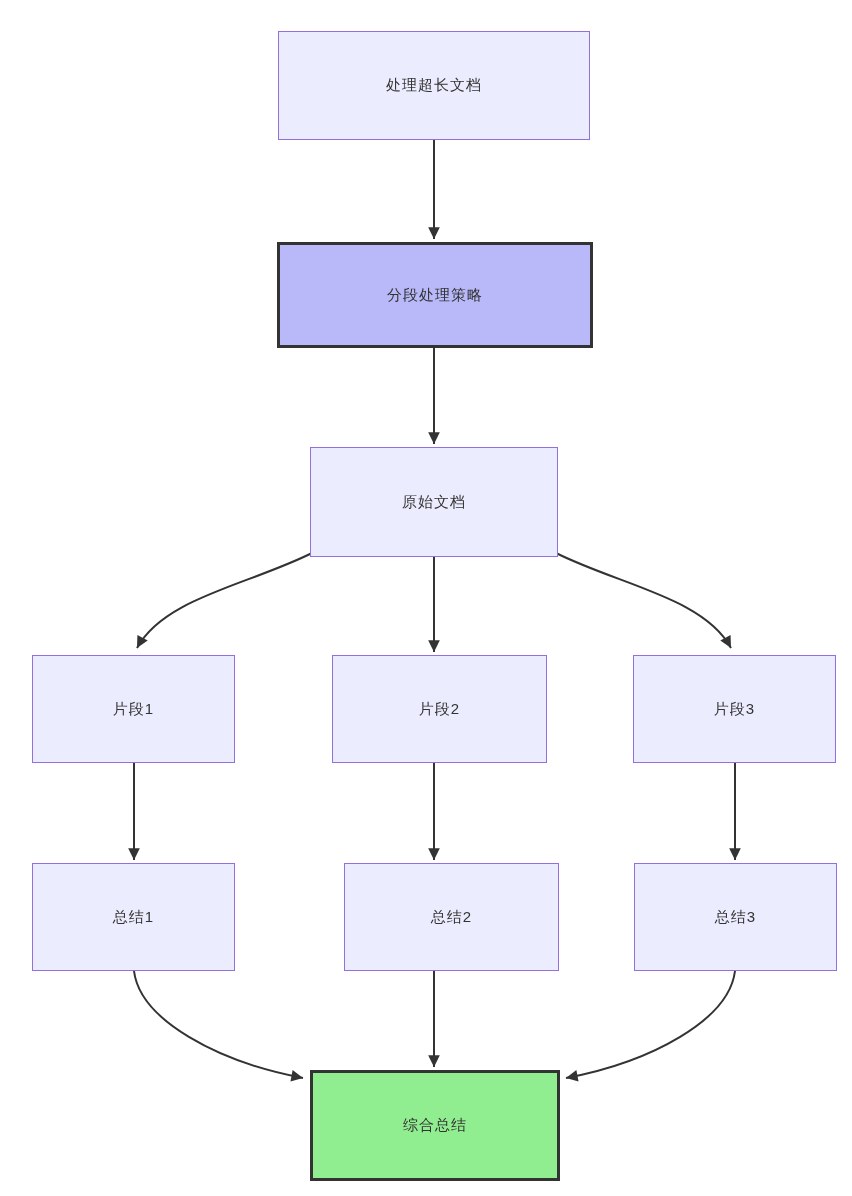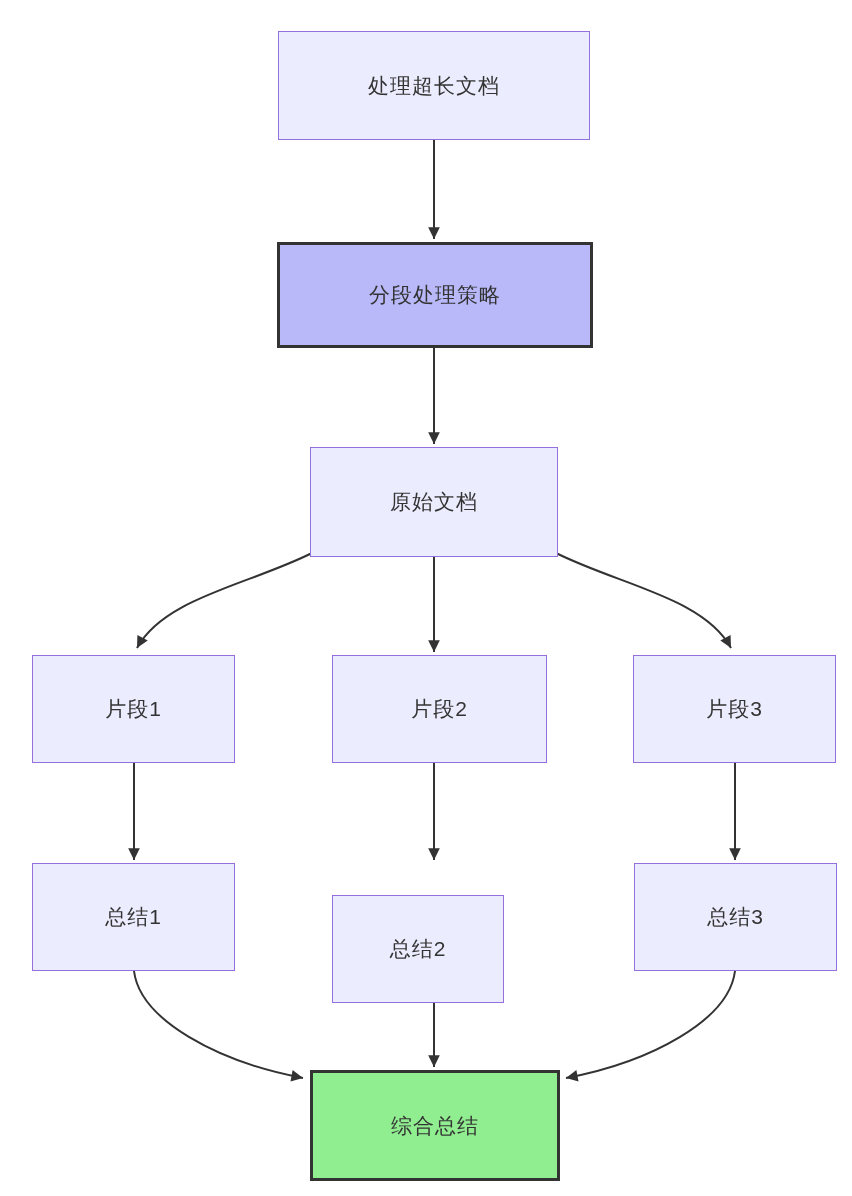--- a/index.html
+++ b/index.html
@@ -32,21 +32,21 @@
     fill: var(--edge-color, #333333);
     stroke: none;
   }
   .node {
     position: absolute;
     box-sizing: border-box;
     display: flex;
     align-items: center;
     justify-content: center;
     text-align: center;
-    font-size: 21px;
+    font-size: 15px;
     color: var(--text-color, #333333);
     letter-spacing: 1px;
   }
   .node.default {
     background: var(--node-fill, #ECECFF);
     border: 1.5px solid var(--node-border, #9370DB);
   }
   .node.emphasis {
     background: var(--emphasis-fill, #b9b9fa);
     border: 3px solid var(--emphasis-border, #333333);
@@ -92,19 +92,19 @@
   <div class="node emphasis" style="left:277px; top:242px; width:316px; height:106px;">分段处理策略</div>
 
   <div class="node default" style="left:32px; top:655px; width:203px; height:108px;">片段1</div>
 
   <div class="node default" style="left:332px; top:655px; width:215px; height:108px;">片段2</div>
 
   <div class="node default" style="left:633px; top:655px; width:203px; height:108px;">片段3</div>
 
   <div class="node default" style="left:32px; top:863px; width:203px; height:108px;">总结1</div>
 
-  <div class="node default" style="left:332px; top:863px; width:172px; height:108px;margin-top:32px;">总结2</div>
+  <div class="node default" style="left:344px; top:863px; width:215px; height:108px;">总结2</div>
 
   <div class="node default" style="left:634px; top:863px; width:203px; height:108px;text-align:center;">总结3</div>
 
   <div class="node success" style="left:310px; top:1070px; width:250px; height:111px;">综合总结</div>
 
 </div>
 
 </body></html>

